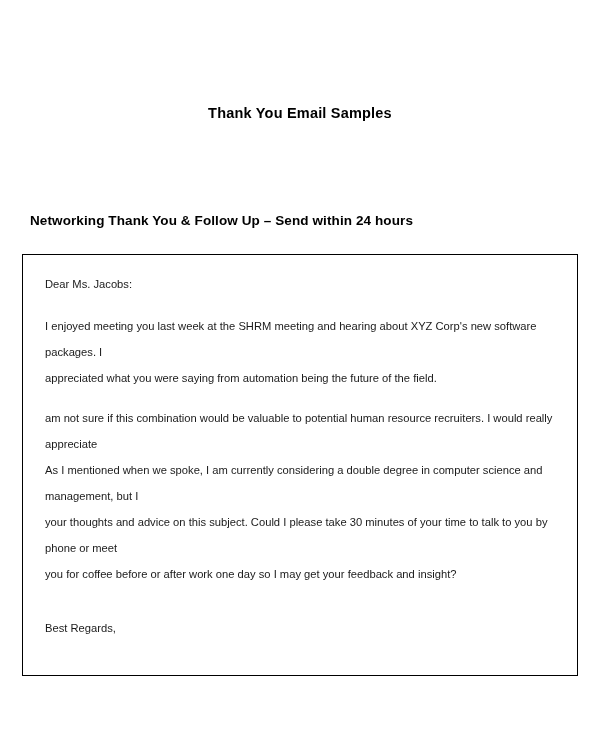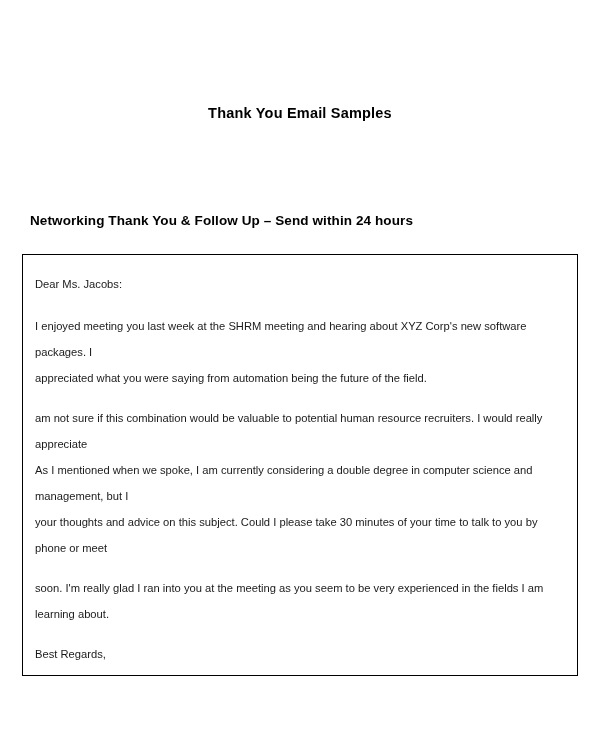--- a/index.html
+++ b/index.html
@@ -41,21 +41,21 @@
     padding-left: 8px;
   }
   .letter-box {
     position: absolute;
     top: 254px;
     left: 22px;
     width: 556px;
     height: 422px;
     border: 1px solid #000000;
     box-sizing: border-box;
-    padding: 16px 18px 0 12px;
+    padding: 16px 18px 0 22px;
   }
   .letter-line {
     font-size: 11.2px;
     line-height: 26px;
     color: #1a1a1a;
   }
   .para {
     margin: 0;
   }
   .spacer-sm {
@@ -81,23 +81,23 @@
     <div class="spacer-md"></div>
 
     <p class="letter-line para">I enjoyed meeting you last week at the SHRM meeting and hearing about XYZ Corp's new software packages.  I</p>
     <p class="letter-line para">appreciated what you were saying from automation being the future of the field.</p>
 
     <div class="spacer-sm"></div>
 
     <p class="letter-line para">am not sure if this combination would be valuable to potential human resource recruiters.  I would really appreciate</p>
     <p class="letter-line para">As I mentioned when we spoke, I am currently considering a double degree in computer science and management, but I</p>
     <p class="letter-line para">your thoughts and advice on this subject.  Could I please take 30 minutes of your time to talk to you by phone or meet</p>
+    <p class="letter-line para">you for coffee before or after work one day so I may get your feedback and insight?</p>
 
     <div class="spacer-sm"></div>
 
-    <p class="letter-line para">soon.  I'm really glad I ran into you at the meeting as you seem to be very experienced in the fields I am learning about.</p>
 
     <div class="spacer-sm"></div>
 
     <p class="letter-line para">Best Regards,</p>
 
   </div>
 </div>
 
 </body></html>

